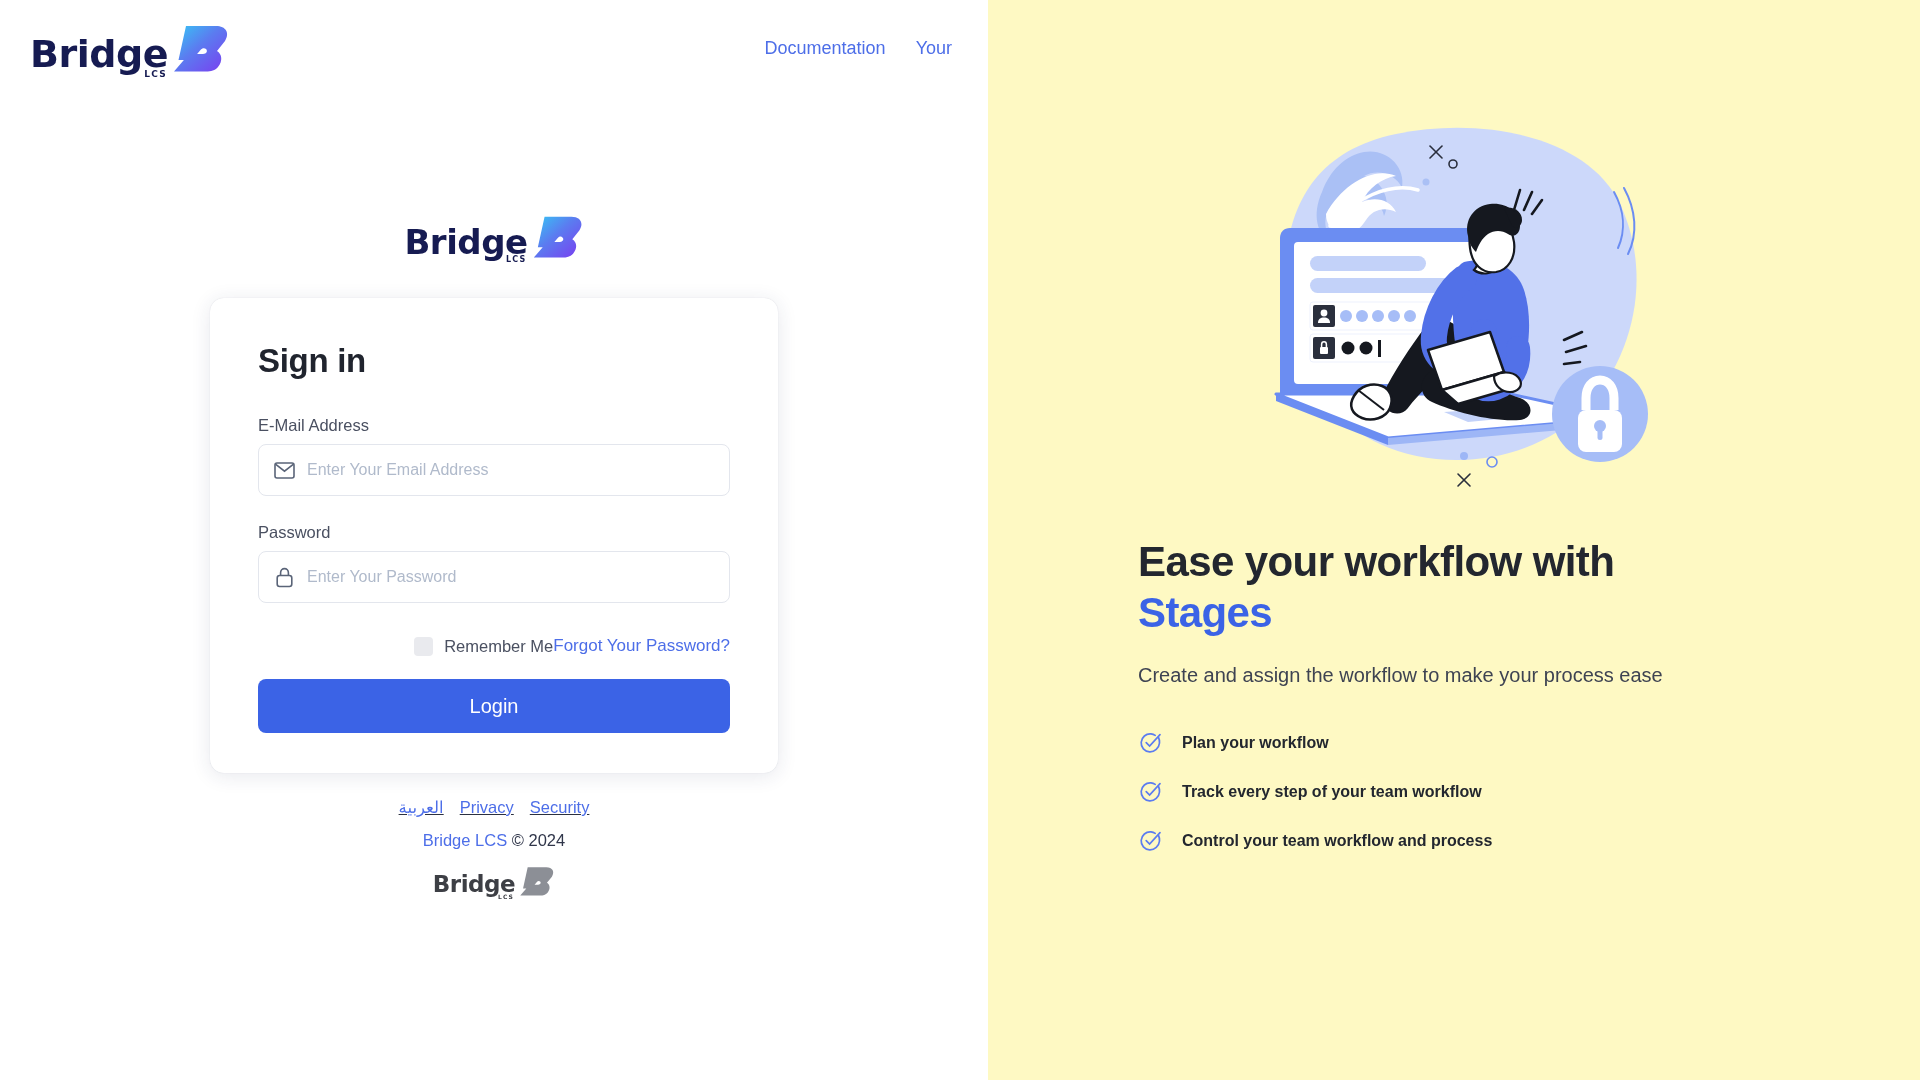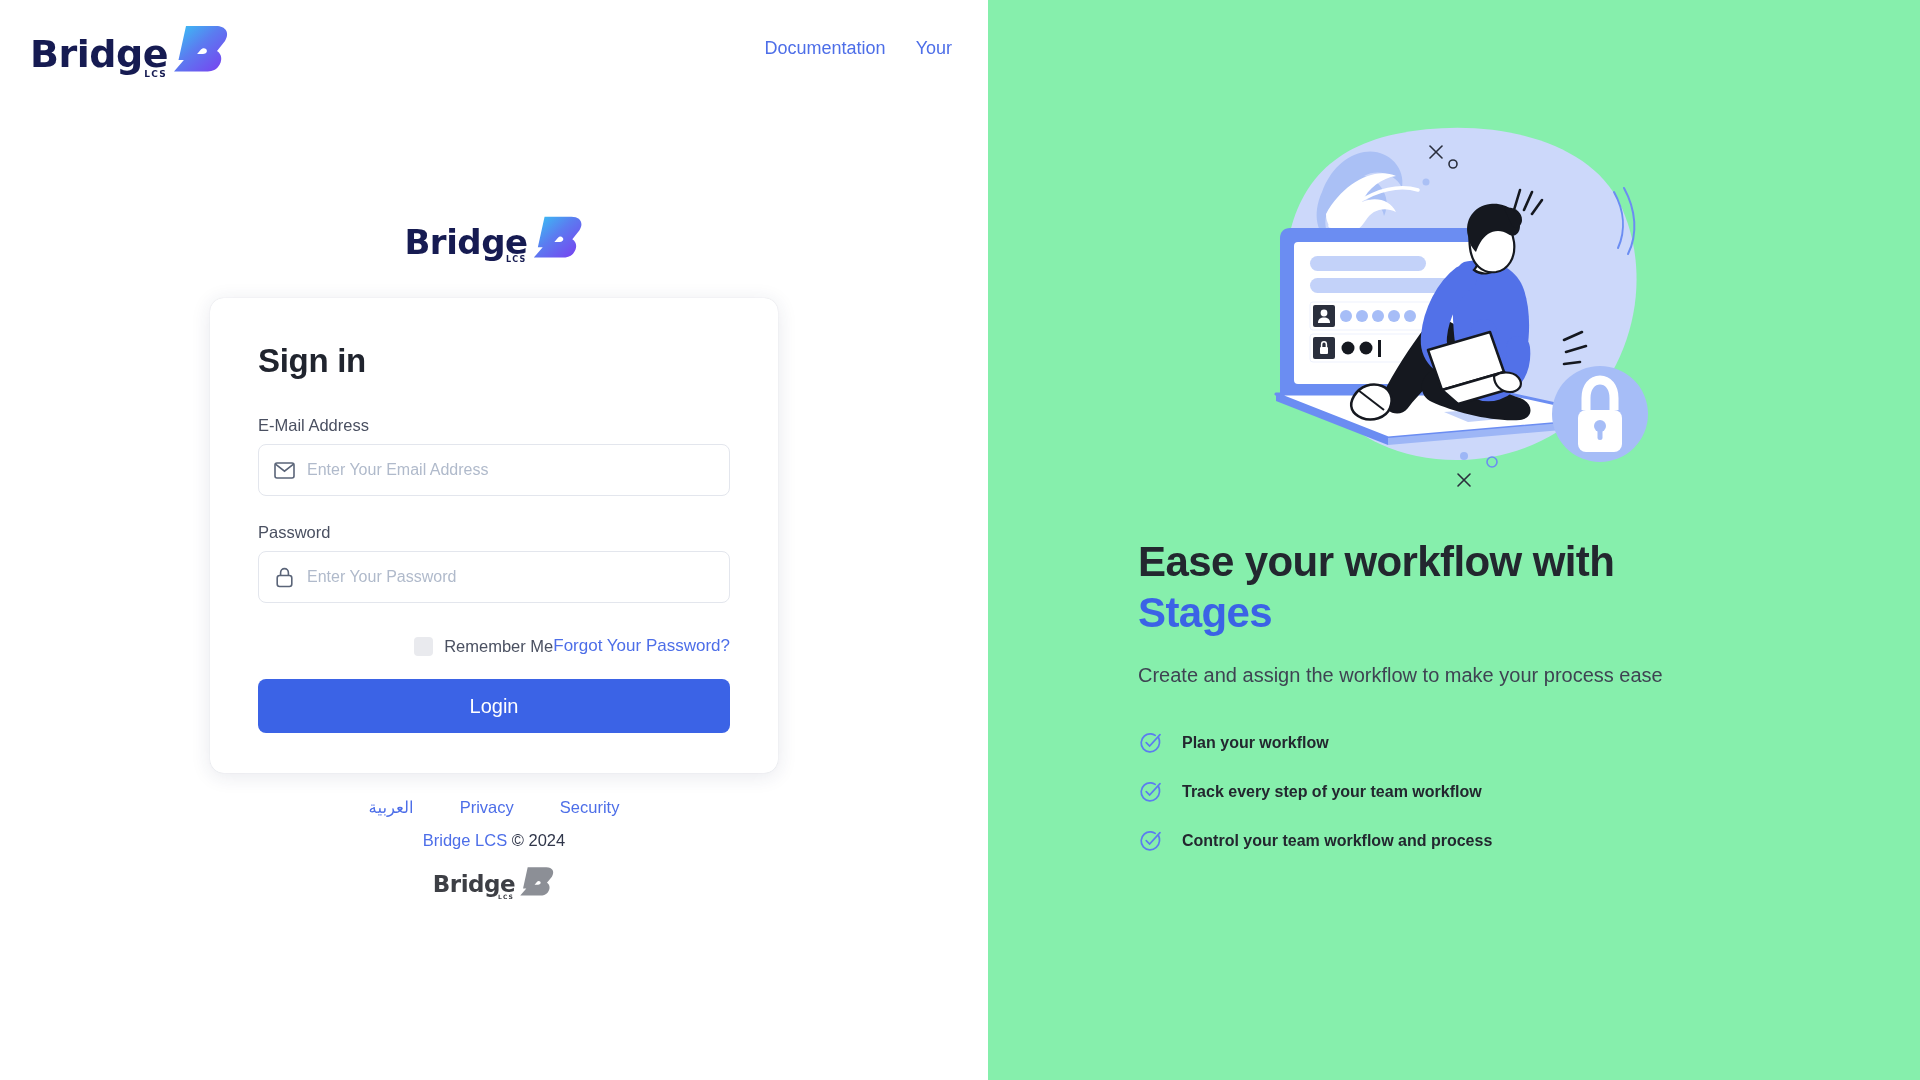--- a/index.html
+++ b/index.html
@@ -206,21 +206,22 @@
     margin-top: 25px;
     display: flex;
     flex-direction: column;
     align-items: center;
     gap: 14px;
   }
 
   .footer-links {
     display: flex;
     align-items: flex-end;
-    gap: 46px;
+    gap: 16px;
+    text-decoration: underline;
   }
   .footer-link {
     font-size: 16.5px;
     color: #4d6ee8;
     text-decoration: none;
     cursor: pointer;
   }
 
   .copyright {
     font-size: 16.5px;
@@ -233,21 +234,21 @@
   }
 
   .footer-logo { margin-top: 2px; }
 
   
   .right-panel {
     position: relative;
     width: 932px;
     height: 1080px;
     flex: 0 0 932px;
-    background: #86efac;
+    background: #fef9c3;
     padding: 0 0 0 150px;
     display: flex;
     flex-direction: column;
     justify-content: flex-start;
   }
 
   .illustration {
     margin-top: 118px;
     margin-left: 130px;
   }

